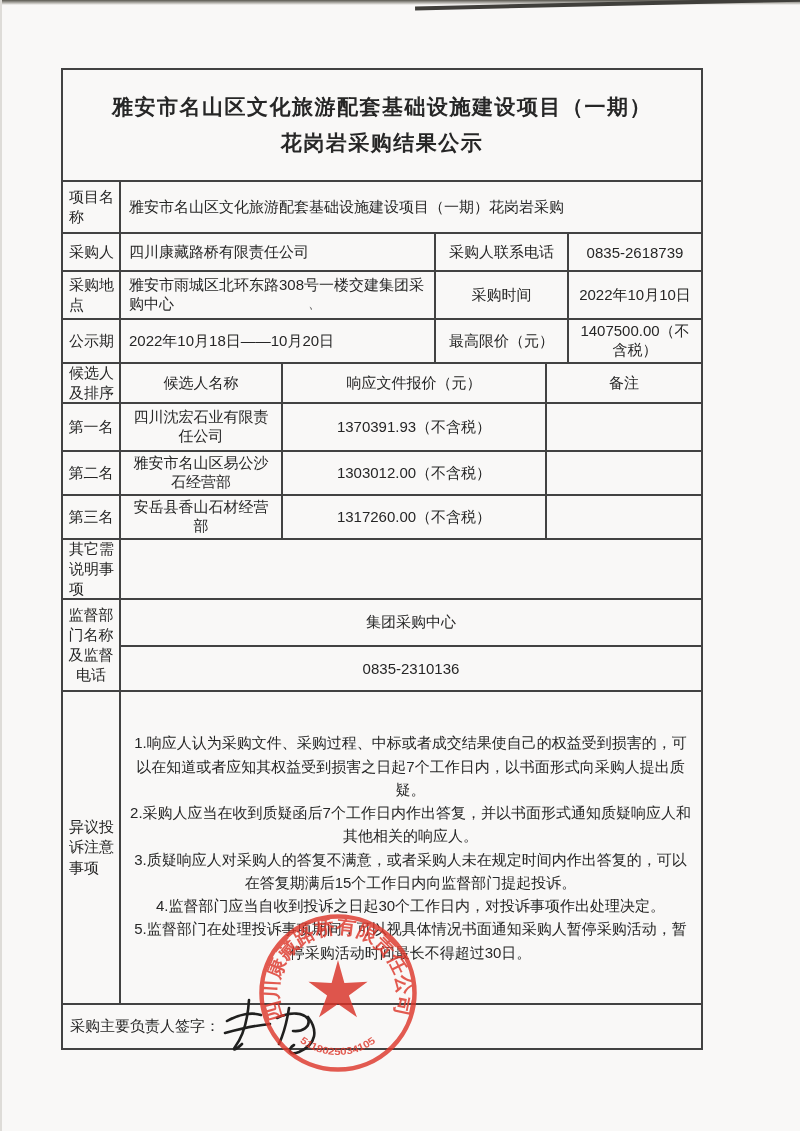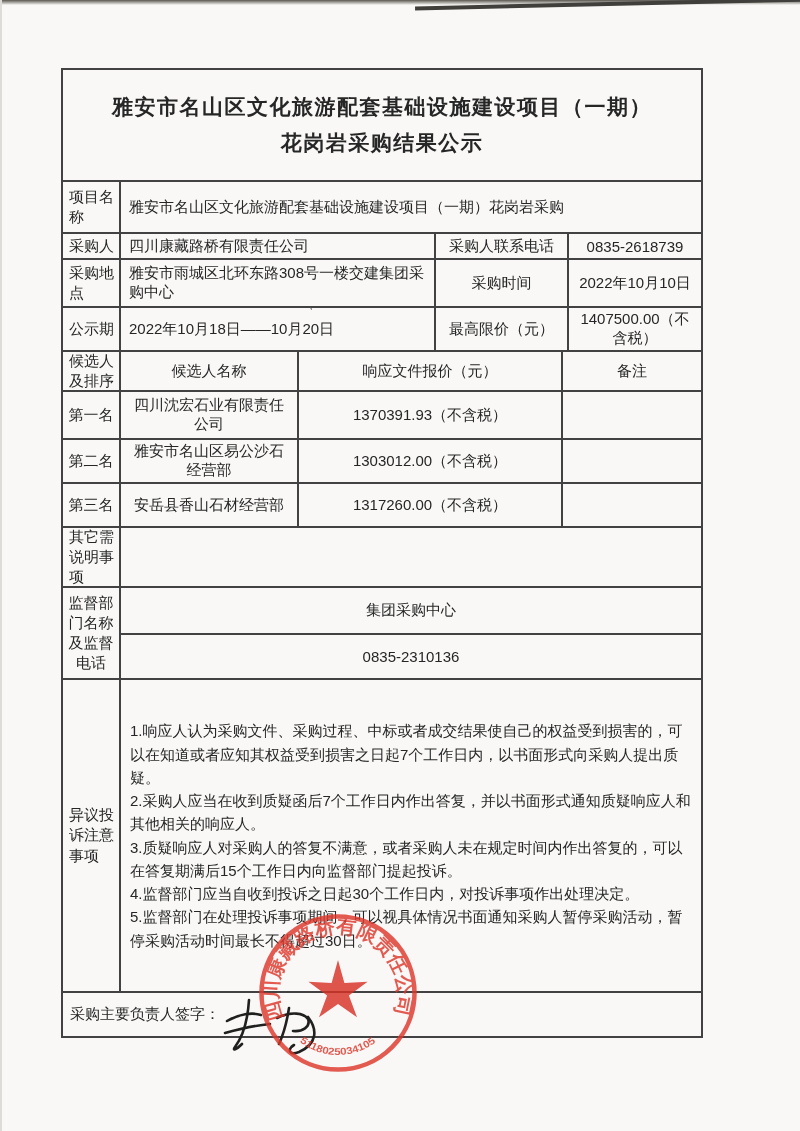--- a/index.html
+++ b/index.html
@@ -34,46 +34,46 @@
   .row:first-child{border-top:none;}
   .cell{display:flex;align-items:center;padding:3px 8px;}
   .cell + .cell{border-left:2px solid var(--bc);}
   .lab{width:56px;flex:none;padding:3px 3px 3px 6px;line-height:1.35;}
   .rank{justify-content:center;text-align:center;padding:3px 2px;}
   .ctr{justify-content:center;text-align:center;}
   .left{justify-content:flex-start;text-align:left;}
   .grow{flex:1;}
   .w-v1{width:315px;flex:none;}
   .w-l2{width:133px;flex:none;}
-  .w-name{width:178px;flex:none;}
+  .w-name{width:162px;flex:none;}
   .w-price{width:264px;flex:none;}
 
   .title-row{height:110px;}
   .title-cell{flex:1;flex-direction:column;justify-content:center;
     font-size:21px;font-weight:700;letter-spacing:1.5px;line-height:1.7;text-align:center;}
 
   .h-project{height:52px;}
-  .h-purchaser{height:26px;}
+  .h-purchaser{height:38px;}
   .h-location{height:48px;}
   .h-publicity{height:44px;}
   .h-candhead{height:40px;}
   .h-cand1{height:48px;}
   .h-cand2{height:44px;}
   .h-cand3{height:44px;}
   .h-other{height:60px;}
   .h-objection{height:313px;}
   .h-sign{height:45px;}
 
   .sup-right{flex:1;display:flex;flex-direction:column;border-left:2px solid var(--bc);}
   .sup-sub{height:45px;display:flex;align-items:center;justify-content:center;text-align:center;}
   .sup-sub + .sup-sub{border-top:2px solid var(--bc);}
   .sup-lab{align-items:center;text-align:center;justify-content:center;padding:3px 4px;}
 
   .obj-body{flex:1;border-left:2px solid var(--bc);display:flex;flex-direction:column;
-    justify-content:center;padding:6px 10px 6px 9px;line-height:1.55;text-align:left;}
+    justify-content:center;padding:6px 10px 6px 9px;line-height:1.55;text-align:center;}
   .obj-item{margin:0;}
 
   .sign-row .cell{width:100%;padding-left:7px;}
 
   
   .stray{position:absolute;left:309px;top:296px;color:#555;font-size:13px;
     transform:rotate(12deg);}
 
   
   .signature{position:absolute;left:215px;top:988px;width:150px;height:80px;}

